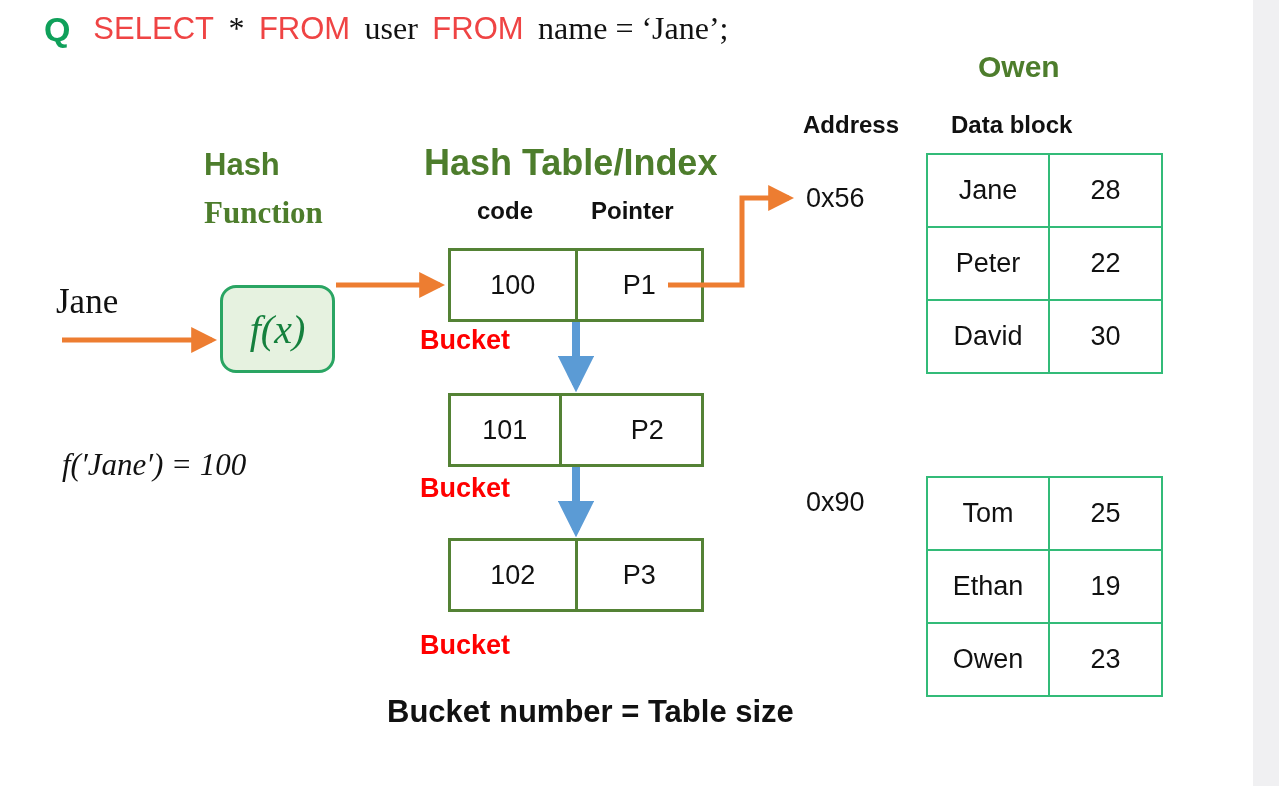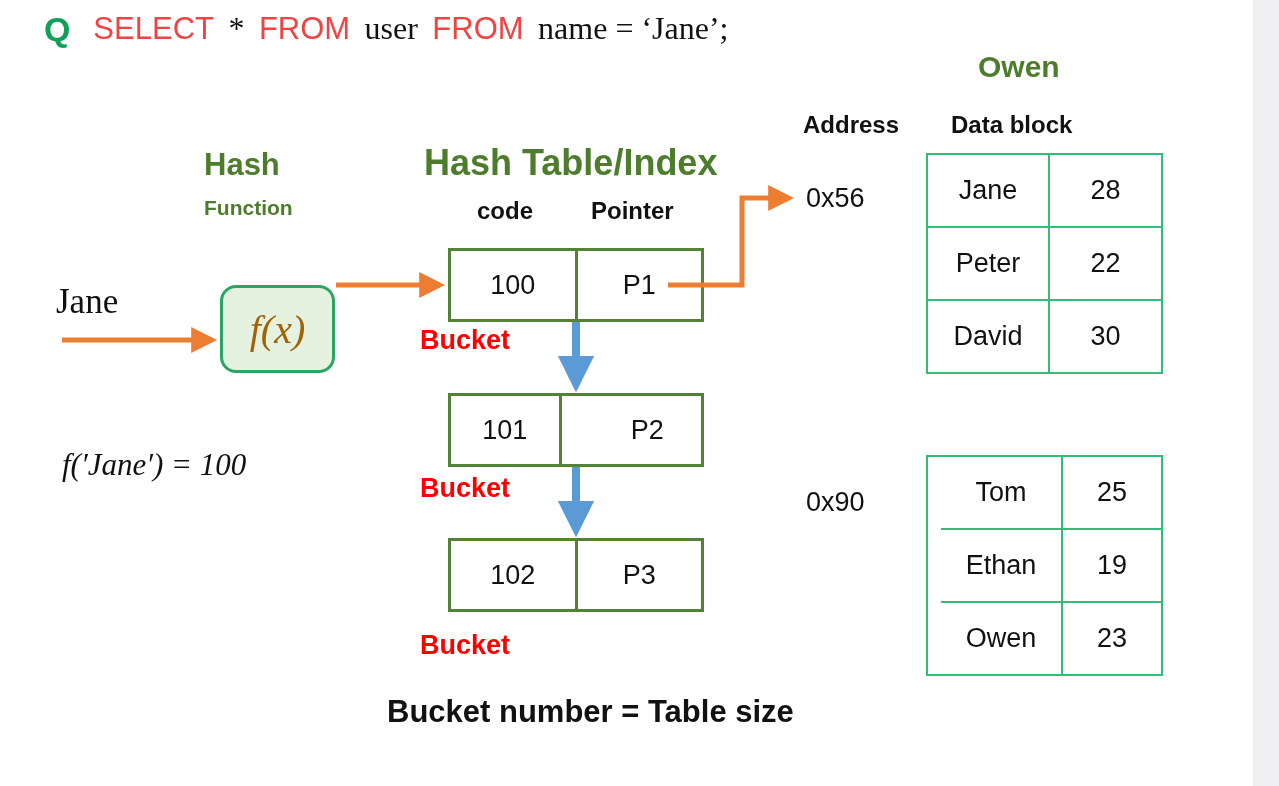--- a/index.html
+++ b/index.html
@@ -95,21 +95,21 @@
     border-radius: 16px;
     box-sizing: border-box;
     display: flex;
     align-items: center;
     justify-content: center;
   }
   .fx-box span {
     font-family: "Liberation Serif", serif;
     font-style: italic;
     font-size: 40px;
-    color: #a16207;
+    color: #15803d;
   }
 
   
   .bucket {
     position: absolute;
     width: 256px; height: 74px;
     border: 3px solid #548235;
     box-sizing: border-box;
     display: flex;
   }
@@ -169,21 +169,21 @@
     <span style="display:inline-block;width:14px"></span>
     <span class="kw" style="margin-right: 10px;">SELECT</span>
     <span class="ident" style="margin-right: 10px;">*</span>
     <span class="kw" style="margin-right: 10px;">FROM</span>
     <span class="ident" style="margin-right: 10px;">user</span>
     <span class="kw" style="margin-right: 10px;">FROM</span>
     <span class="ident" style="margin-right: 24px;">name = ‘Jane’;</span>
   </div>
 
   <div class="lbl green-head" style="left:204px; top:148px; font-size:31px;">Hash</div>
-  <div class="lbl green-head" style="left:204px; top:196px; font-size:21px;">Function</div>
+  <div class="lbl green-head" style="left:204px; top:196px; font-size:31px;font-family:Liberation Serif, serif;">Function</div>
 
   <div class="lbl serif-txt" style="left:56px; top:282px; font-size:35px;">Jane</div>
 
   <div class="fx-box">
     <span>f(x)</span>
   </div>
 
   <div class="lbl mathi" style="left:62px; top:412px; font-size:31px;">f(′Jane′) = 100</div>
 
   <div class="lbl green-head" style="left:424px; top:143px; font-size:36px;">Hash Table/Index</div>
@@ -225,21 +225,21 @@
       <div class="dcell val">22</div>
     </div>
     <div class="row">
       <div class="dcell name">David</div>
       <div class="dcell val">30</div>
     </div>
   </div>
 
   <div class="lbl plain" style="left:806px; top:487px; font-size:27px;">0x90</div>
 
-  <div class="datablock" style="left:926px; top:455px;padding-left:13px;">
+  <div class="datablock" style="left:926px; top:476px;">
     <div class="row">
       <div class="dcell name">Tom</div>
       <div class="dcell val">25</div>
     </div>
     <div class="row">
       <div class="dcell name">Ethan</div>
       <div class="dcell val">19</div>
     </div>
     <div class="row">
       <div class="dcell name">Owen</div>

